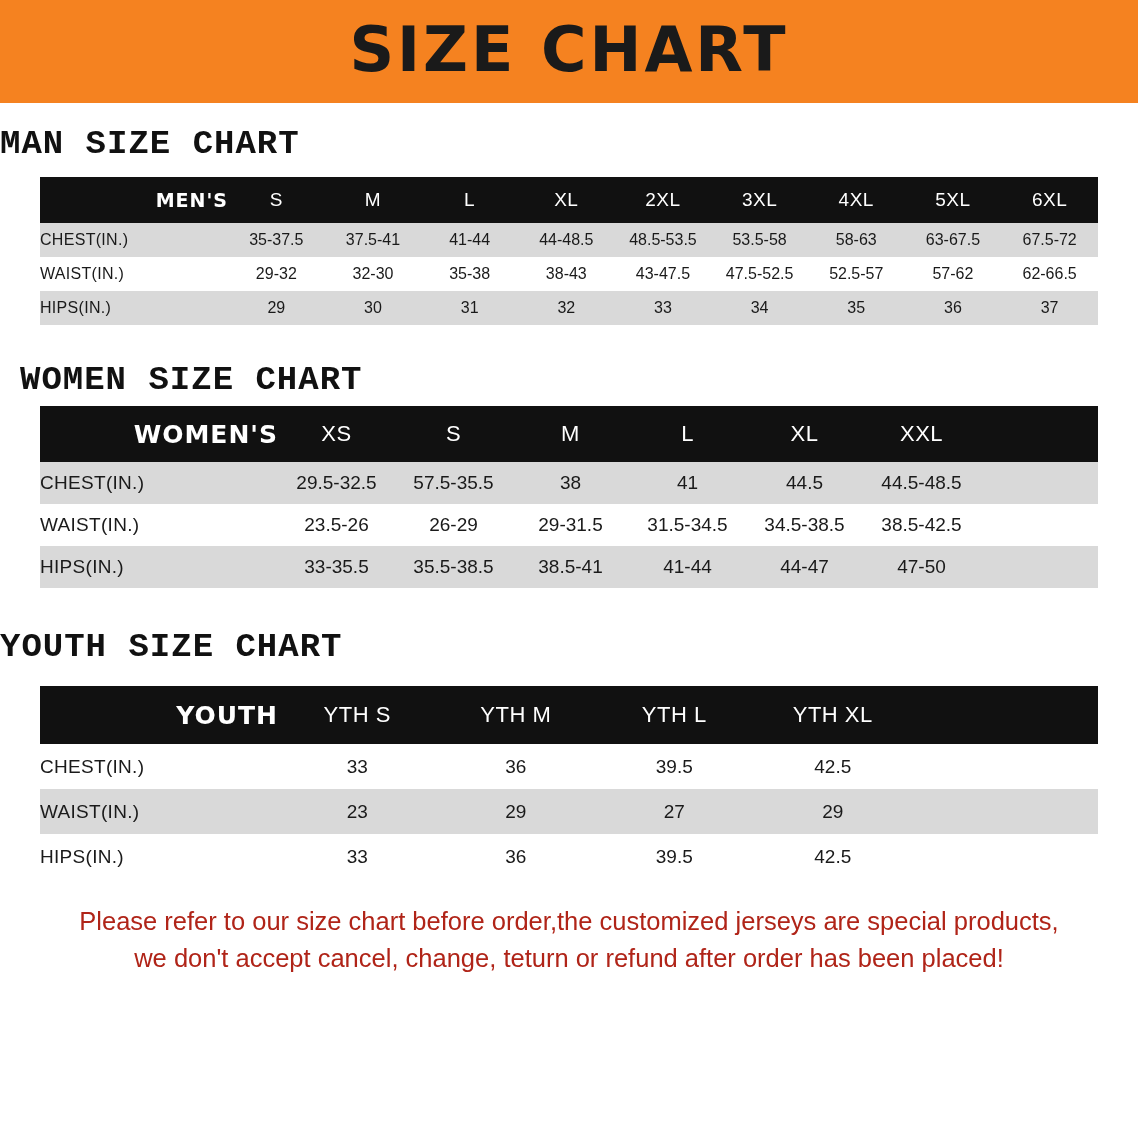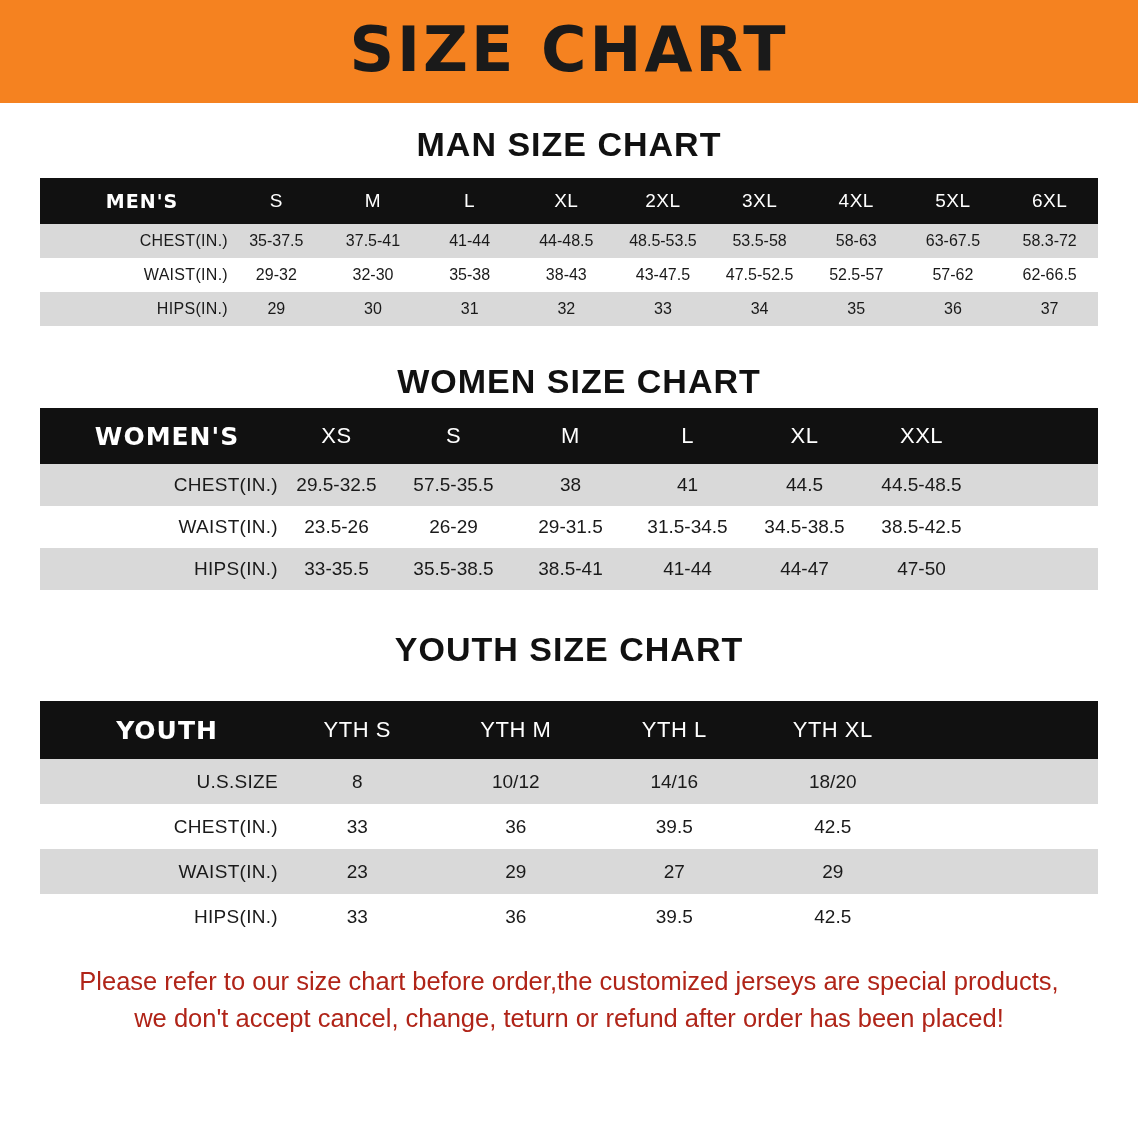--- a/index.html
+++ b/index.html
@@ -30,22 +30,21 @@
     font-weight: bold;
     font-size: 62px;
     letter-spacing: 3px;
     color: #1a1a1a;
     line-height: 1;
     padding-bottom: 4px;
   }
 
   
   .section-title {
-    text-align: center;
-    font-family: Liberation Sans, sans-serif;
+    font-family: Liberation Mono, monospace;
     font-weight: bold;
     font-size: 34px;
     letter-spacing: 1px;
     color: #111111;
   }
   .t-man    { margin-top: 22px; }
   .t-women  { margin-top: 36px; padding-left: 20px; }
   .t-youth  { margin-top: 40px; }
 
   
@@ -69,55 +68,55 @@
   
   table.size thead tr { background: #111111; }
   table.size thead th {
     color: #ffffff;
     font-size: 20px;
     height: 46px;
     font-weight: normal;
     letter-spacing: .5px;
   }
   table.size thead th.rowhead {
-    text-align: center;
+    text-align: right;
     padding-left: 16px;
     font-family: "DejaVu Sans", sans-serif;
     font-weight: bold;
     font-size: 23px;
     letter-spacing: 1px;
   }
 
   
   table.size tbody td {
     height: 35px;
     font-size: 17px;
     color: #1a1a1a;
   }
   table.size tbody td.rowlabel {
     font-size: 17px;
     letter-spacing: .3px;
-    text-align: right;
+    text-align: left;
   }
   tr.shade td { background: #d9d9d9; }
   tr.plain td { background: #ffffff; }
 
   
   #men-table { margin-top: 14px; }
   #men-table thead th { font-size: 19px; }
   #men-table tbody td { font-size: 16px; height: 34px; }
 
   
   #women-table { margin-top: 7px; }
   #women-table thead th { font-size: 22px; height: 56px; }
   #women-table thead th.rowhead { font-size: 25px; }
   #women-table tbody td { font-size: 19px; height: 42px; }
 
   
-  #youth-table { margin-top: 32px; }
+  #youth-table { margin-top: 20px; }
   #youth-table thead th { font-size: 22px; height: 58px; }
   #youth-table thead th.rowhead { font-size: 25px; }
   #youth-table tbody td { font-size: 19px; height: 45px; }
 
   
   .note {
     margin: 24px auto 0 auto;
     width: 1020px;
     text-align: center;
     color: #B02418;
@@ -156,21 +155,21 @@
       <tr class="shade">
         <td class="rowlabel">CHEST(IN.)</td>
         <td>35-37.5</td>
         <td>37.5-41</td>
         <td>41-44</td>
         <td>44-48.5</td>
         <td>48.5-53.5</td>
         <td>53.5-58</td>
         <td>58-63</td>
         <td>63-67.5</td>
-        <td>58.3-72</td>
+        <td>67.5-72</td>
       </tr>
       <tr class="plain">
         <td class="rowlabel">WAIST(IN.)</td>
         <td>29-32</td>
         <td>32-30</td>
         <td>35-38</td>
         <td>38-43</td>
         <td>43-47.5</td>
         <td>47.5-52.5</td>
         <td>52.5-57</td>
@@ -252,28 +251,20 @@
       <tr>
         <th class="rowhead" style="width:222px">YOUTH</th>
         <th>YTH S</th>
         <th>YTH M</th>
         <th>YTH L</th>
         <th>YTH XL</th>
         <th style="width:186px"></th>
       </tr>
     </thead>
     <tbody>
-      <tr class="shade">
-        <td class="rowlabel">U.S.SIZE</td>
-        <td>8</td>
-        <td>10/12</td>
-        <td>14/16</td>
-        <td>18/20</td>
-        <td></td>
-      </tr>
       <tr class="plain">
         <td class="rowlabel">CHEST(IN.)</td>
         <td>33</td>
         <td>36</td>
         <td>39.5</td>
         <td>42.5</td>
         <td></td>
       </tr>
       <tr class="shade">
         <td class="rowlabel">WAIST(IN.)</td>

